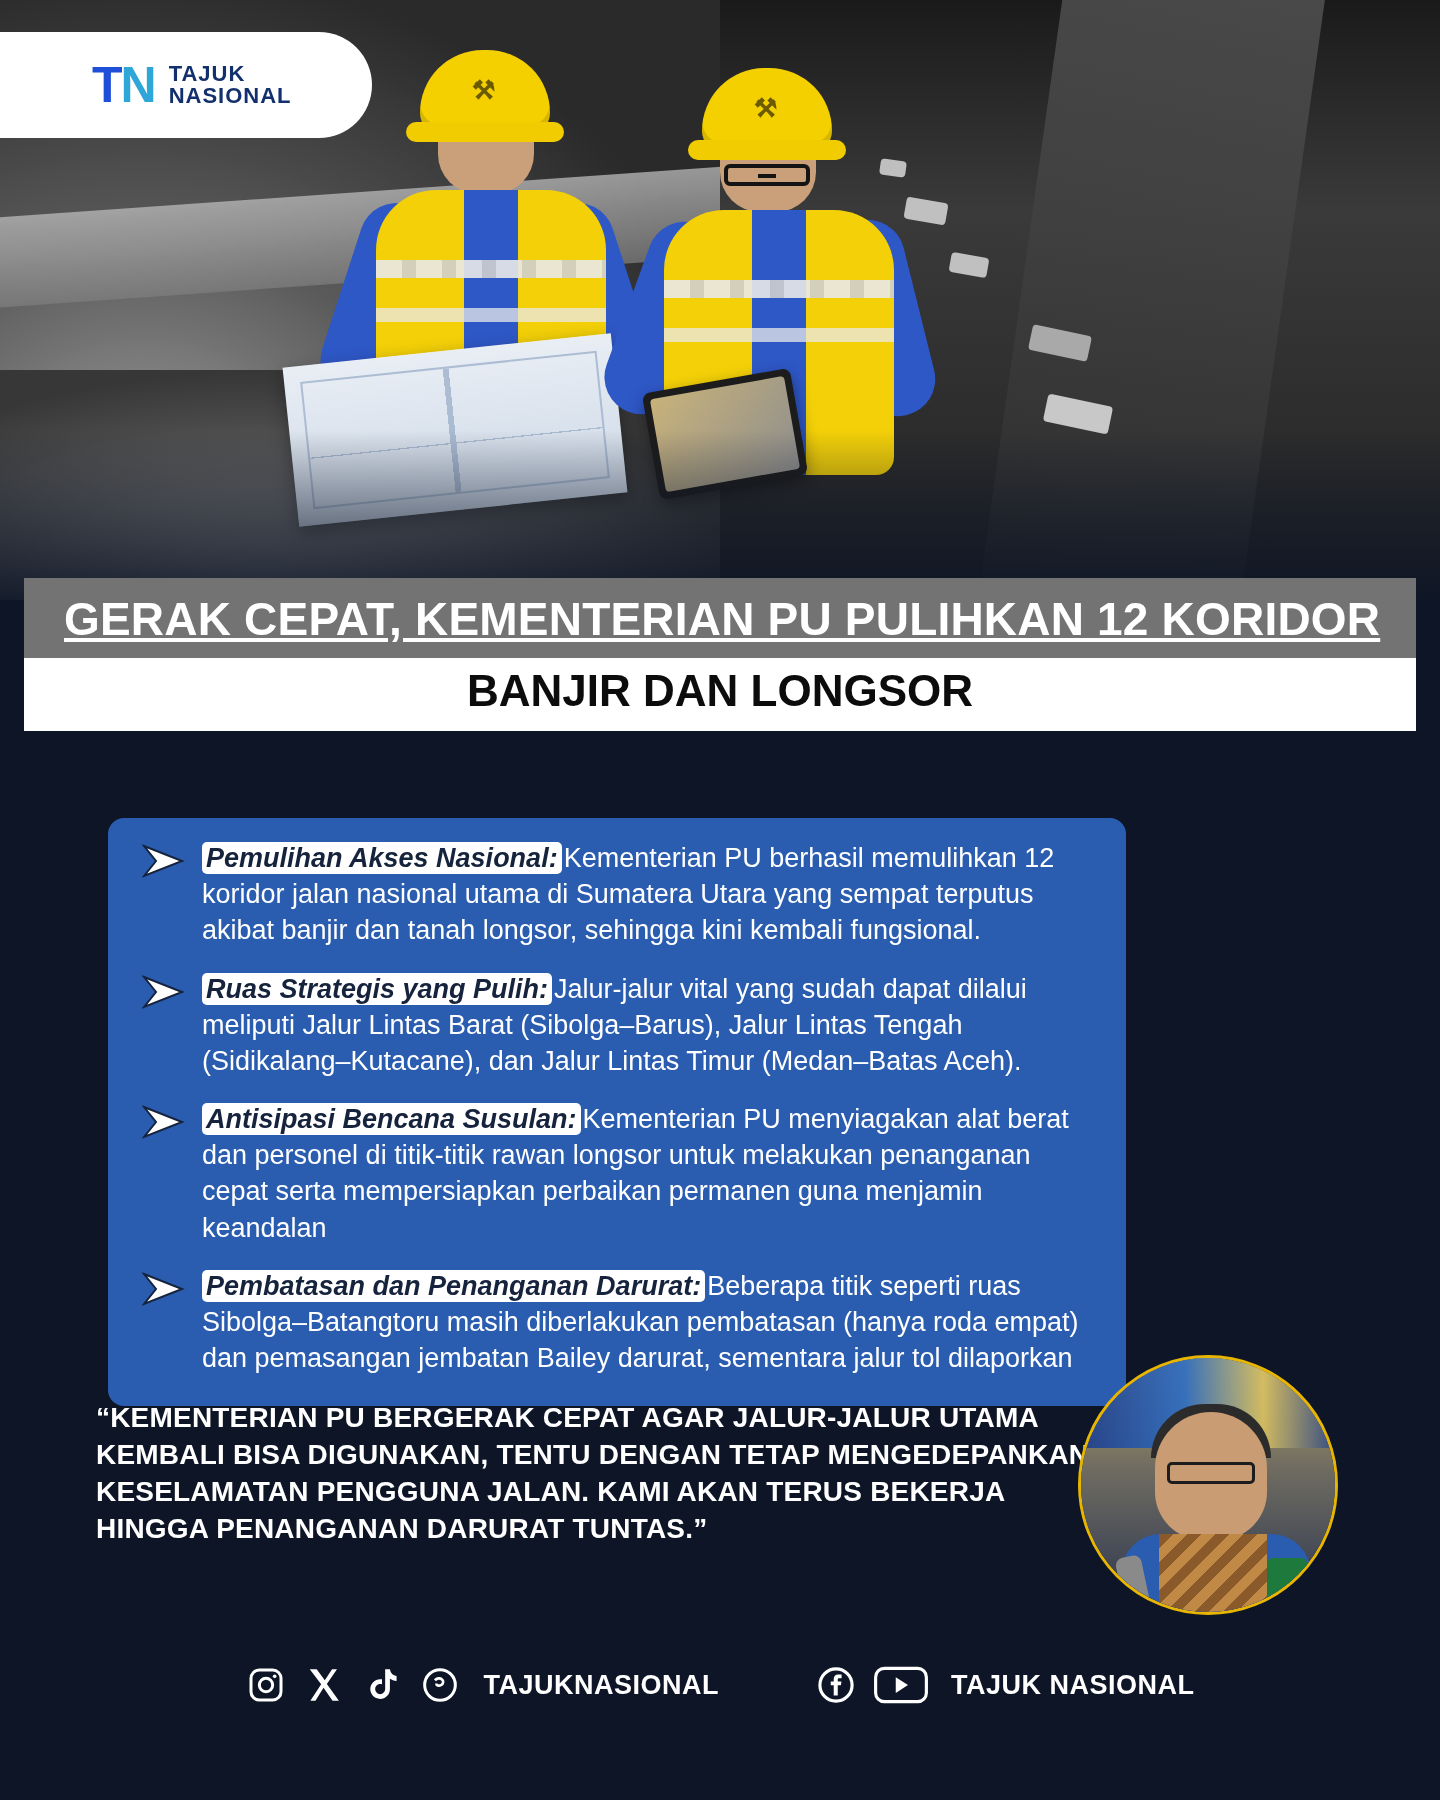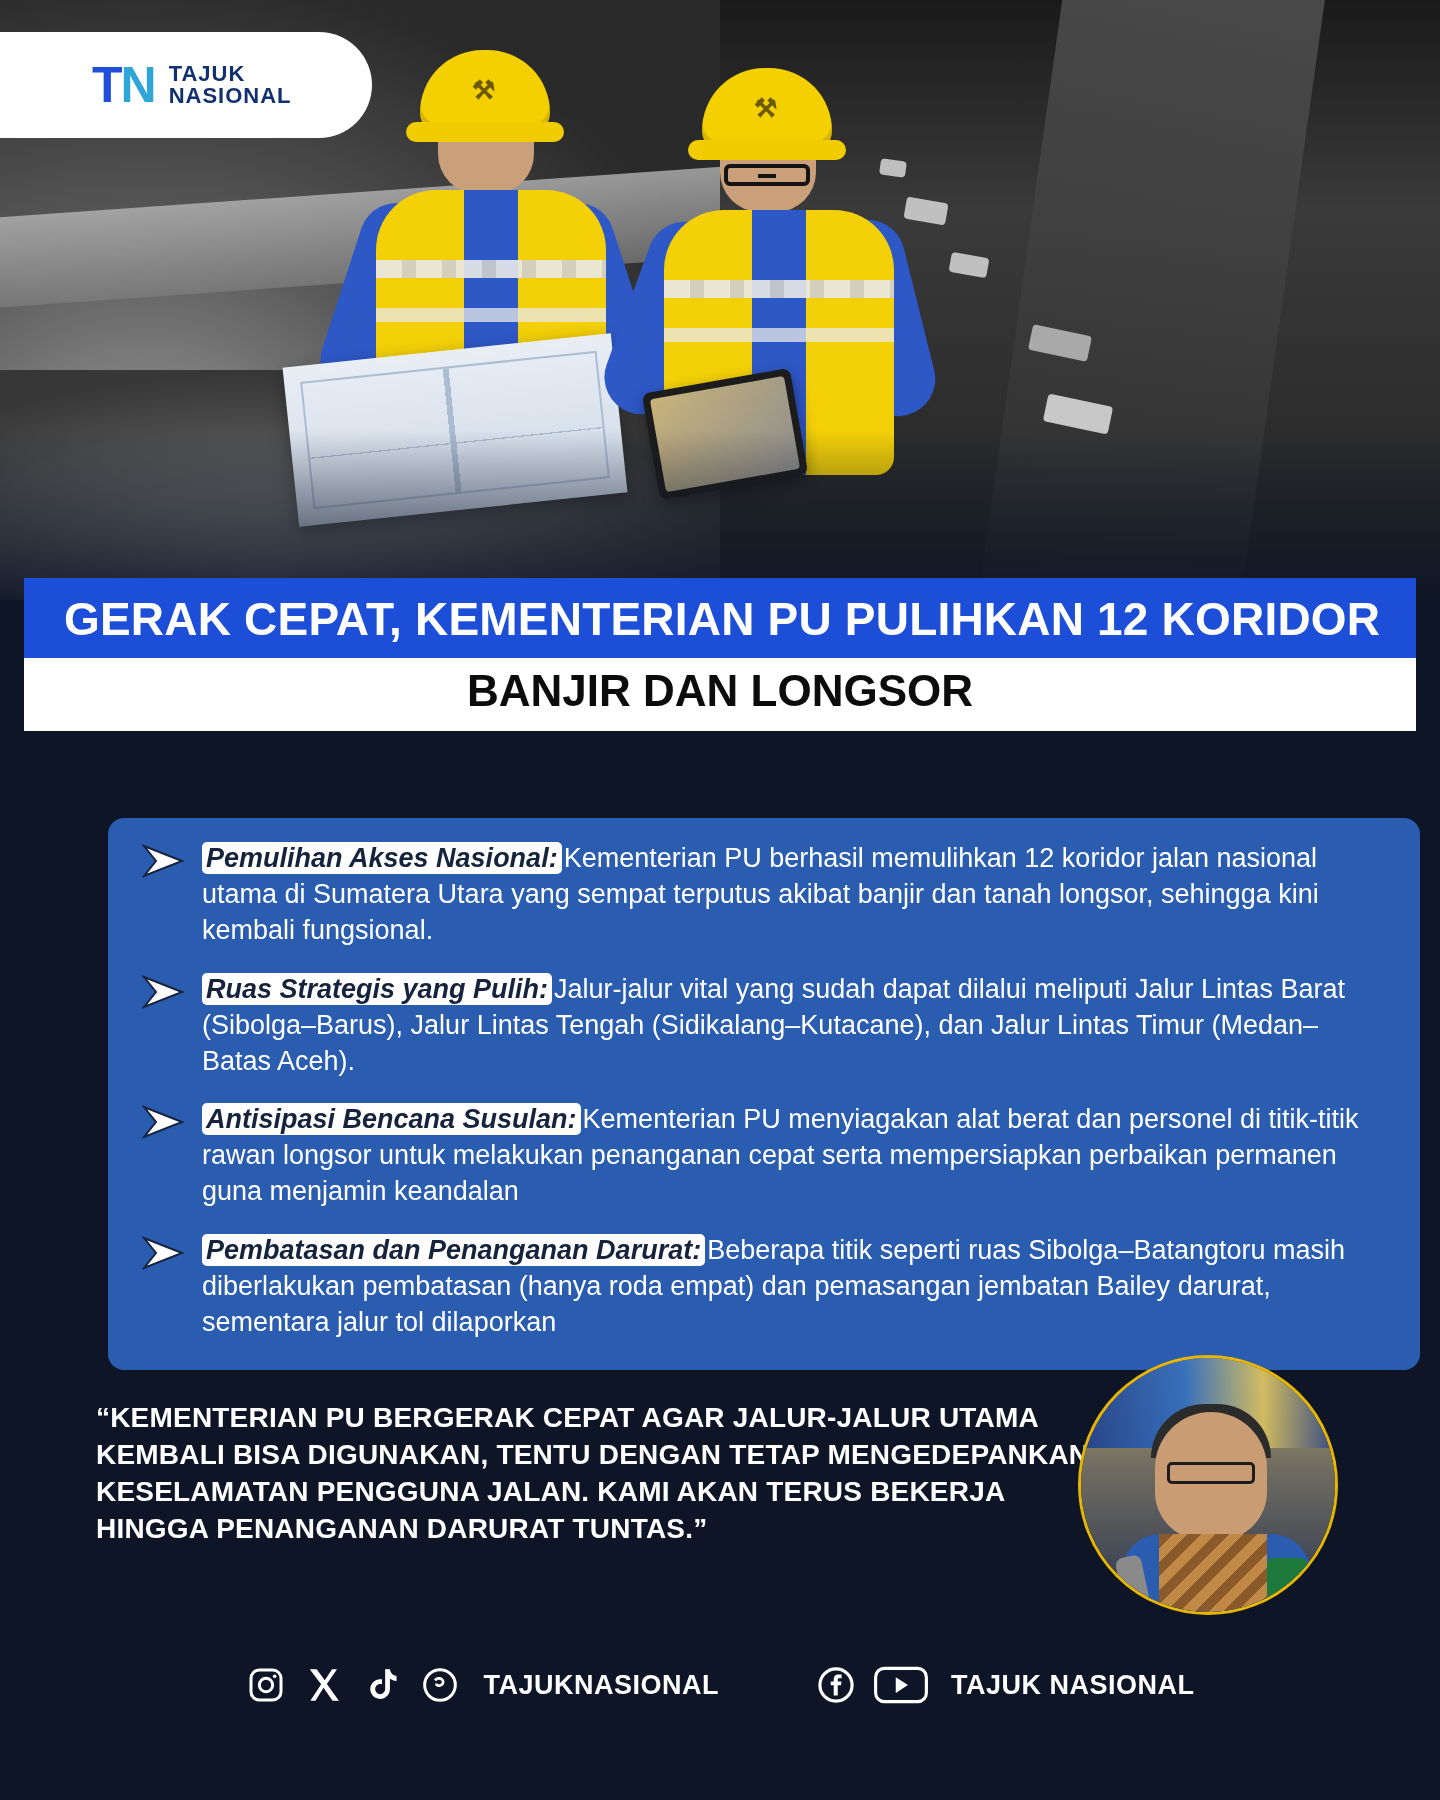--- a/index.html
+++ b/index.html
@@ -157,44 +157,45 @@
   .logo-mark .n { color:#2fa6d8; }
   .logo-text { line-height:1.0; }
   .logo-text .t1 { font-size:22px; font-weight:bold; color:#13306e; letter-spacing:1px;}
   .logo-text .t2 { font-size:22px; font-weight:bold; color:#13306e; letter-spacing:1px;}
 
   
   .headline-wrap{
     position:absolute; left:24px; top:578px; width:1392px;
   }
   .hl-line1{
-    background:#1d4ed8;
+    background:#737373;
     color:#ffffff;
     font-size:46px; font-weight:bold;
     letter-spacing:.2px;
     padding:14px 22px 12px 40px;
     font-family:"Liberation Sans", sans-serif;
     text-transform:uppercase;
     transform: scaleX(1.0);
+    text-decoration: underline;
   }
   .hl-rest{
     background:#ffffff; color:#0c0c0c;
     font-size:44px; font-weight:bold;
     text-transform:uppercase;
     padding: 8px 22px 16px 22px;
     text-align:center;
     line-height:1.12;
   }
   .hl-rest .l2{ display:block; text-align:left; padding-left:44px; }
   .hl-rest .l3{ display:block; }
 
   
   .panel{
     position:absolute; left:108px; top:818px;
-    width: 1312px;
+    width: 1018px;
     background:#2a5db0;
     border-radius:16px;
     padding: 22px 34px 26px 34px;
   }
   .bullet{
     display:flex; gap:14px; margin-bottom:22px;
   }
   .bullet:last-child{ margin-bottom:4px; }
   .chev{
     flex:0 0 auto; width:46px; height:34px; margin-top:4px;

